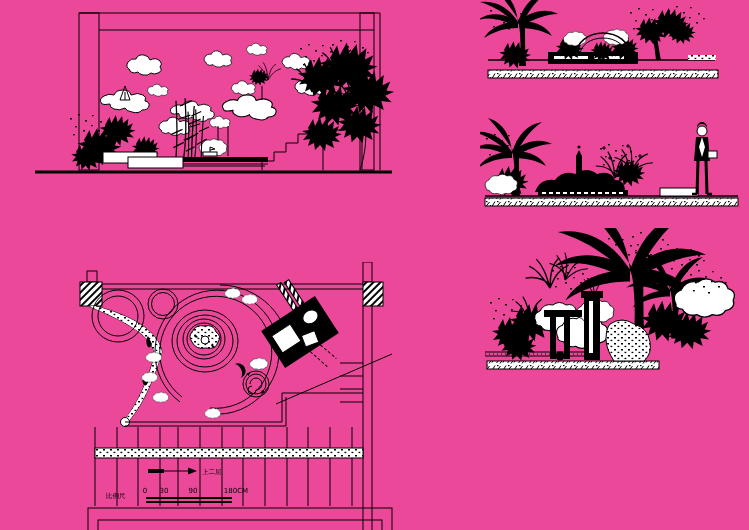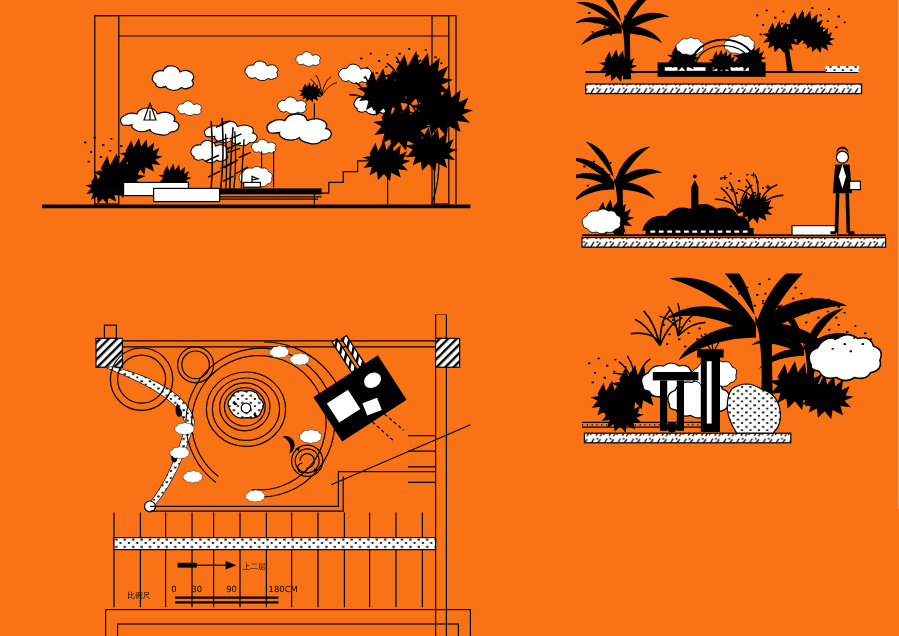--- a/index.html
+++ b/index.html
@@ -1,16 +1,16 @@
 <!DOCTYPE html>
 <html><head>
 <meta charset="utf-8">
 <style>
   html,body{margin:0;padding:0;background:#fff;}
-  .sheet{position:relative;width:749px;height:530px;background:#f97316;overflow:hidden;
+  .sheet{position:relative;width:749px;height:530px;background:#ec4899;overflow:hidden;
          font-family:"DejaVu Sans",sans-serif;}
   figure{position:absolute;margin:0;padding:0;}
   svg{display:block;}
   .ln{stroke:#000;fill:none;stroke-width:1;}
   .ln2{stroke:#000;fill:none;stroke-width:1.6;}
   .fl{fill:#000;stroke:none;}
   .wh{fill:#fff;stroke:#000;stroke-width:1;}
   text{font-family:"DejaVu Sans",sans-serif;fill:#000;}
   .tick{font-size:7px;}
   .lbl{font-size:6.5px;}

